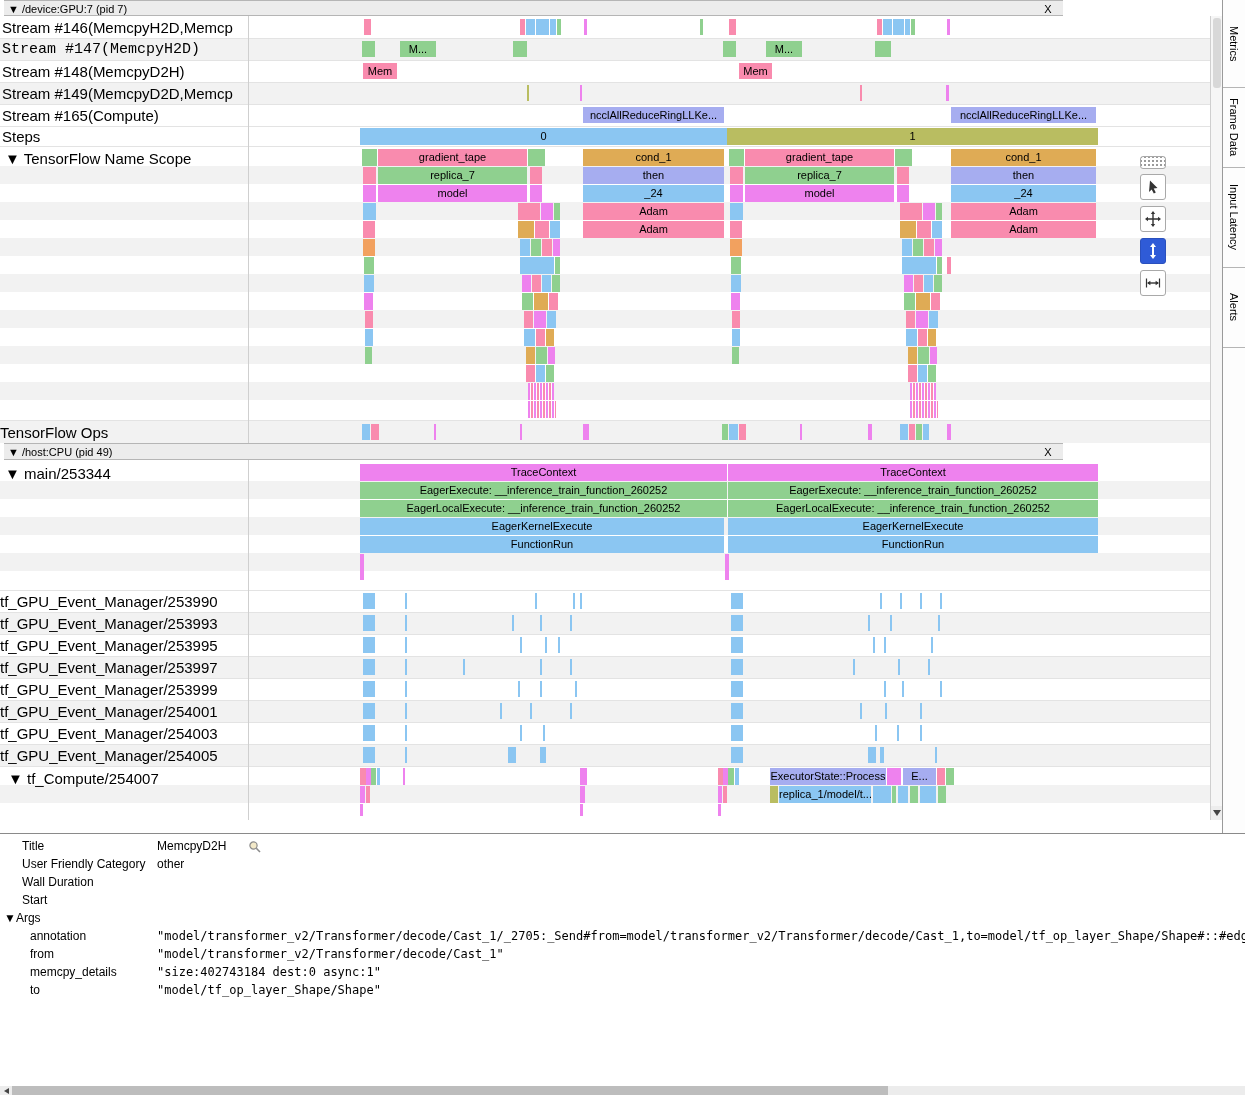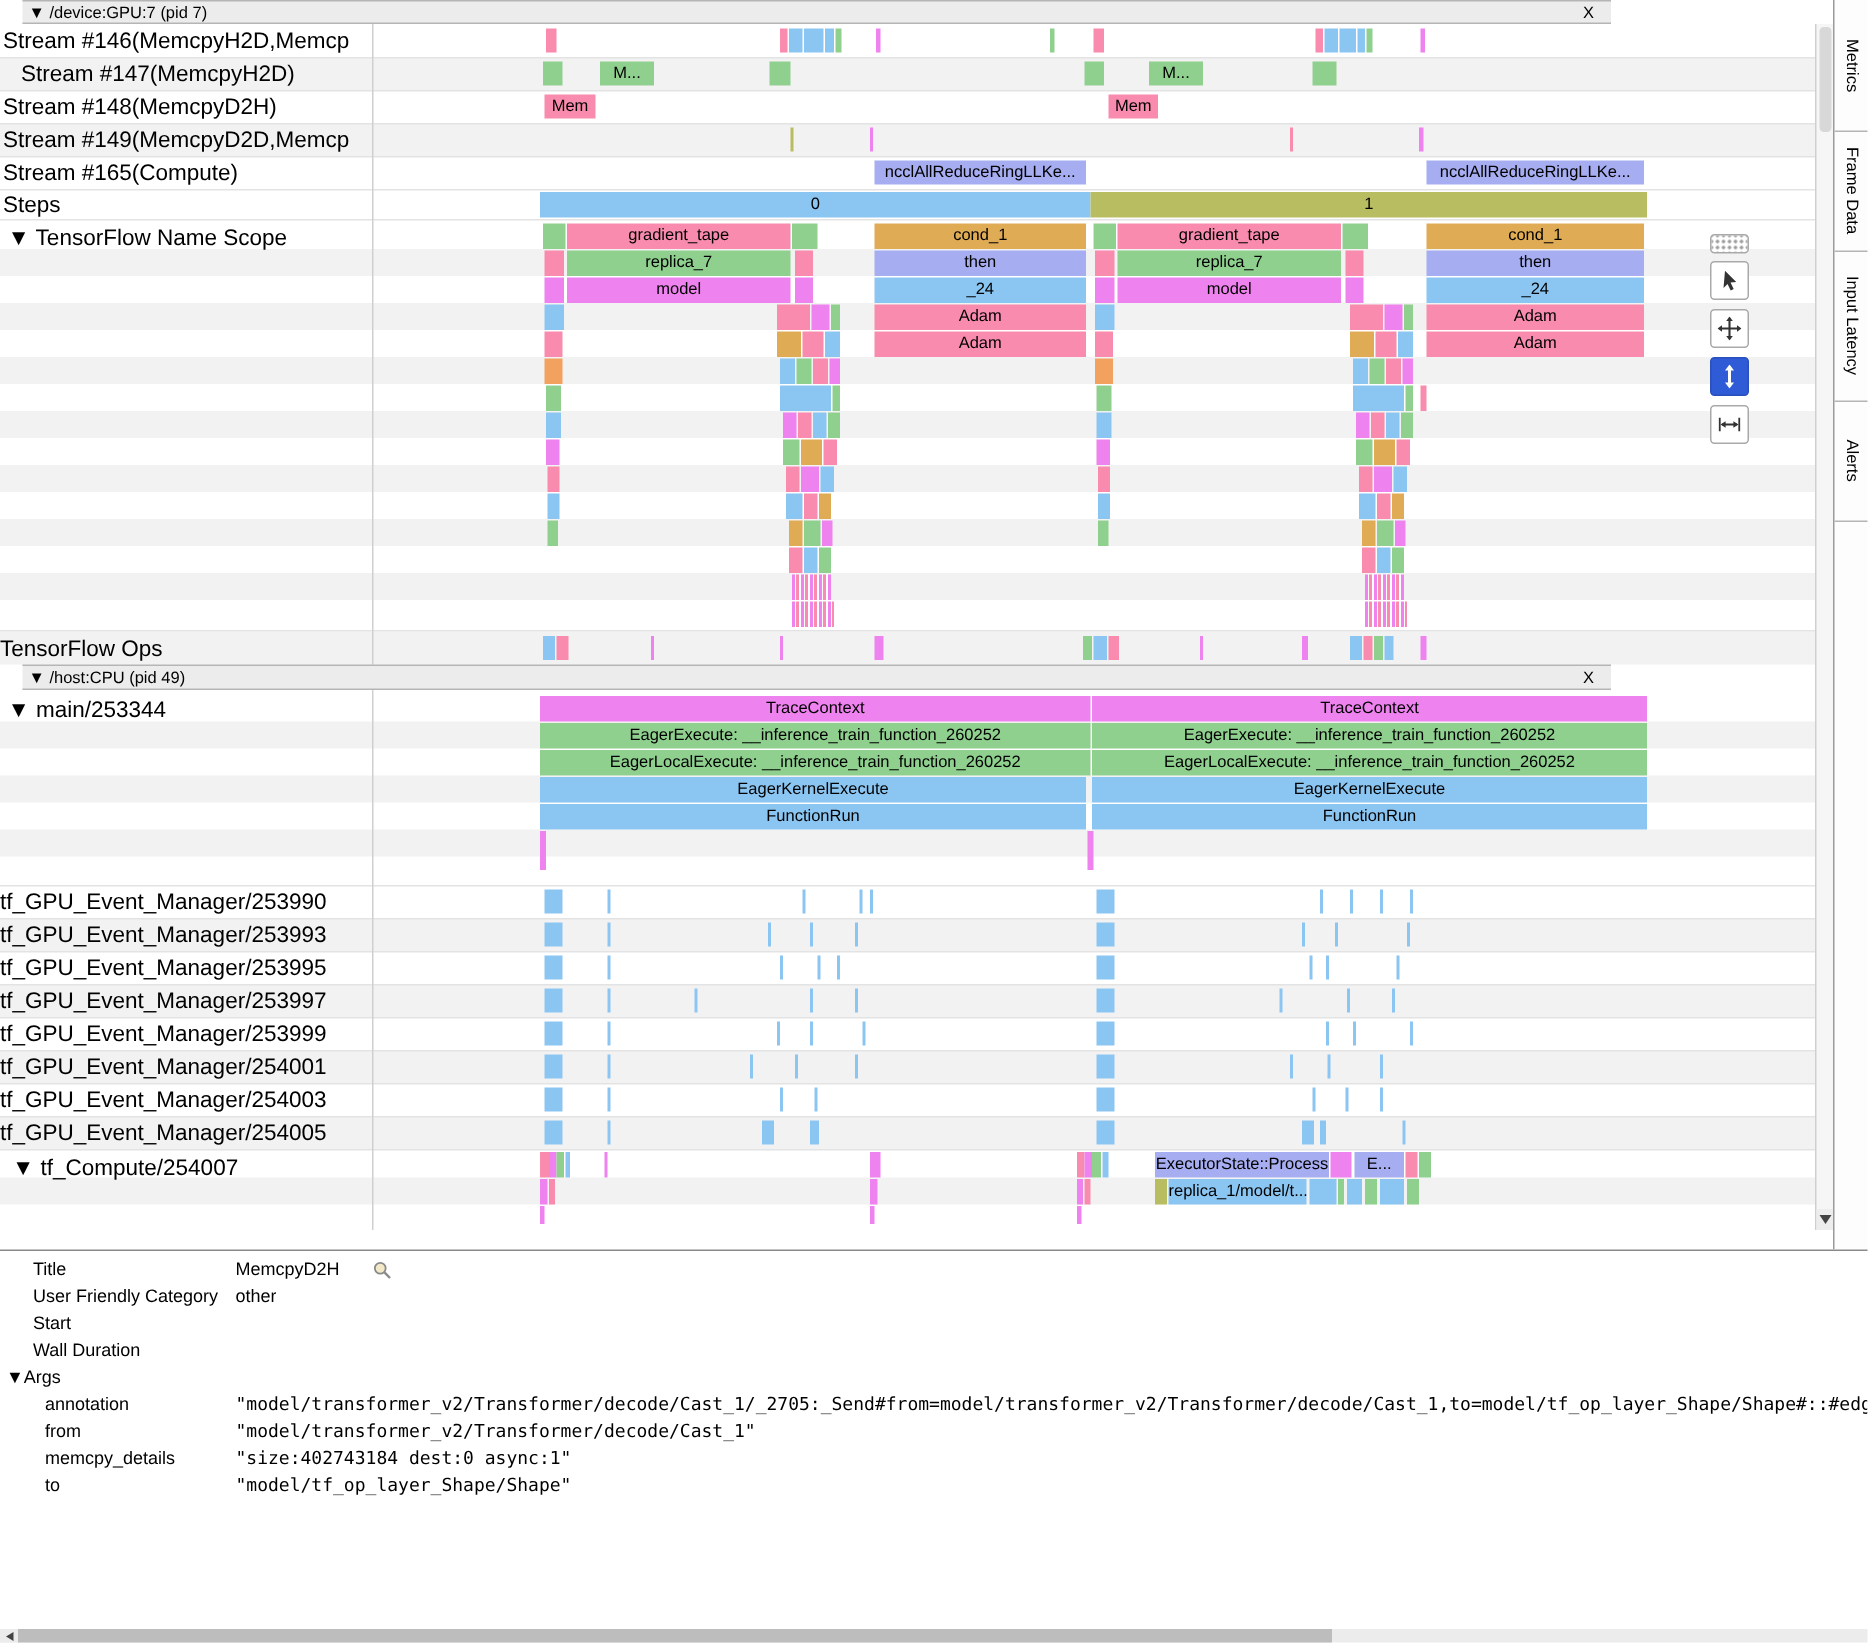--- a/index.html
+++ b/index.html
@@ -1,21 +1,21 @@
 <!DOCTYPE html>
 <html><head>
 <meta charset="utf-8">
 <style>
   html,body{margin:0;padding:0;background:#fff;}
   body{width:1245px;height:1095px;overflow:hidden;font-family:"Liberation Sans",sans-serif;position:relative;}
   #app{position:absolute;left:0;top:0;width:1245px;height:1095px;background:#fff;}
 
   
   #trace{position:absolute;left:0;top:0;width:1210px;height:820px;overflow:hidden;background:#fff;}
-  .section-header{position:absolute;left:15px;width:1059px;height:16px;background:#ececec;
+  .section-header{position:absolute;left:4px;width:1059px;height:16px;background:#ececec;
     border-top:1px solid #b5b5b5;border-bottom:1px solid #b5b5b5;font-size:11px;line-height:16px;
     box-sizing:border-box;z-index:30;text-decoration:underline;}
   .section-header .hdr-label{position:absolute;left:4px;top:0;}
   .section-header .x-btn{position:absolute;right:8px;top:0;width:14px;text-align:center;cursor:pointer;font-size:11px;}
   .row-stripe{position:absolute;background:#f2f2f2;z-index:1;}
   .row-divider{position:absolute;left:0;width:1210px;height:1px;background:#e3e3e3;z-index:2;}
   #label-divider{position:absolute;left:248px;top:16px;width:1px;height:804px;background:#cfcfcf;z-index:3;}
   .track-label{position:absolute;font-size:15px;line-height:18px;color:#000;white-space:nowrap;z-index:6;max-width:246px;overflow:hidden;}
   .bar{position:absolute;z-index:5;font-size:11px;color:#000;text-align:center;overflow:hidden;white-space:nowrap;box-sizing:border-box;}
   .bar.striped{background:repeating-linear-gradient(90deg,#ee82ee 0px,#ee82ee 2px,#ffffff 2px,#ffffff 3px,#f98bae 3px,#f98bae 5px,#ffffff 5px,#ffffff 6px);}
@@ -379,21 +379,21 @@
         <div class="bar" style="left: 898px; top: 786px; width: 10px; height: 17px; line-height: 17px; background: rgb(139, 198, 242);"></div>
         <div class="bar" style="left: 910px; top: 786px; width: 8px; height: 17px; line-height: 17px; background: rgb(143, 208, 143);"></div>
         <div class="bar" style="left: 920px; top: 786px; width: 16px; height: 17px; line-height: 17px; background: rgb(139, 198, 242);"></div>
         <div class="bar" style="left: 938px; top: 786px; width: 8px; height: 17px; line-height: 17px; background: rgb(143, 208, 143);"></div>
         <div class="bar" style="left: 360px; top: 804px; width: 3px; height: 12px; line-height: 12px; background: rgb(238, 130, 238);"></div>
         <div class="bar" style="left: 580px; top: 804px; width: 3px; height: 12px; line-height: 12px; background: rgb(238, 130, 238);"></div>
         <div class="bar" style="left: 718px; top: 804px; width: 3px; height: 12px; line-height: 12px; background: rgb(238, 130, 238);"></div>
       </div>
     <div id="labels-layer">
         <div class="track-label" style="left: 2px; top: 19px;">Stream #146(MemcpyH2D,Memcp</div>
-        <div class="track-label" style="left: 14px; top: 41px;">Stream #147(MemcpyH2D)</div>
+        <div class="track-label" style="left: 2px; top: 41px; font-family: Liberation Mono, monospace;">Stream #147(MemcpyH2D)</div>
         <div class="track-label" style="left: 2px; top: 63px;">Stream #148(MemcpyD2H)</div>
         <div class="track-label" style="left: 2px; top: 85px;">Stream #149(MemcpyD2D,Memcp</div>
         <div class="track-label" style="left: 2px; top: 107px;">Stream #165(Compute)</div>
         <div class="track-label" style="left: 2px; top: 128px;">Steps</div>
         <div class="track-label" style="left: 5px; top: 150px;">▼ TensorFlow Name Scope</div>
         <div class="track-label" style="left: 0px; top: 424px;">TensorFlow Ops</div>
         <div class="track-label" style="left: 5px; top: 465px;">▼ main/253344</div>
         <div class="track-label" style="left: 0px; top: 593px;">tf_GPU_Event_Manager/253990</div>
         <div class="track-label" style="left: 0px; top: 615px;">tf_GPU_Event_Manager/253993</div>
         <div class="track-label" style="left: 0px; top: 637px;">tf_GPU_Event_Manager/253995</div>
@@ -461,25 +461,25 @@
           <span class="mag-icon"><svg width="13" height="13" viewBox="0 0 13 13">
               <circle cx="5.5" cy="5.5" r="3.6" fill="#f3e9c8" stroke="#8a8a8a" stroke-width="1.2"></circle>
               <line x1="8.3" y1="8.3" x2="12" y2="12" stroke="#8a8a8a" stroke-width="1.6"></line>
             </svg></span>
         </div>
         <div class="detail-row">
           <span class="dlabel">User Friendly Category</span>
           <span class="dvalue">other</span>
         </div>
         <div class="detail-row">
+          <span class="dlabel">Wall Duration</span>
+          <span class="dvalue"></span>
+        </div>
+        <div class="detail-row">
           <span class="dlabel">Start</span>
-          <span class="dvalue"></span>
-        </div>
-        <div class="detail-row">
-          <span class="dlabel">Wall Duration</span>
           <span class="dvalue"></span>
         </div>
         <div class="detail-row">
           <span class="dheader">▼Args</span>
         </div>
         <div class="detail-row">
           <span class="dlabel indent">annotation</span>
           <span class="dvalue mono">"model/transformer_v2/Transformer/decode/Cast_1/_2705:_Send#from=model/transformer_v2/Transformer/decode/Cast_1,to=model/tf_op_layer_Shape/Shape#::#edg</span>
         </div>
         <div class="detail-row">

